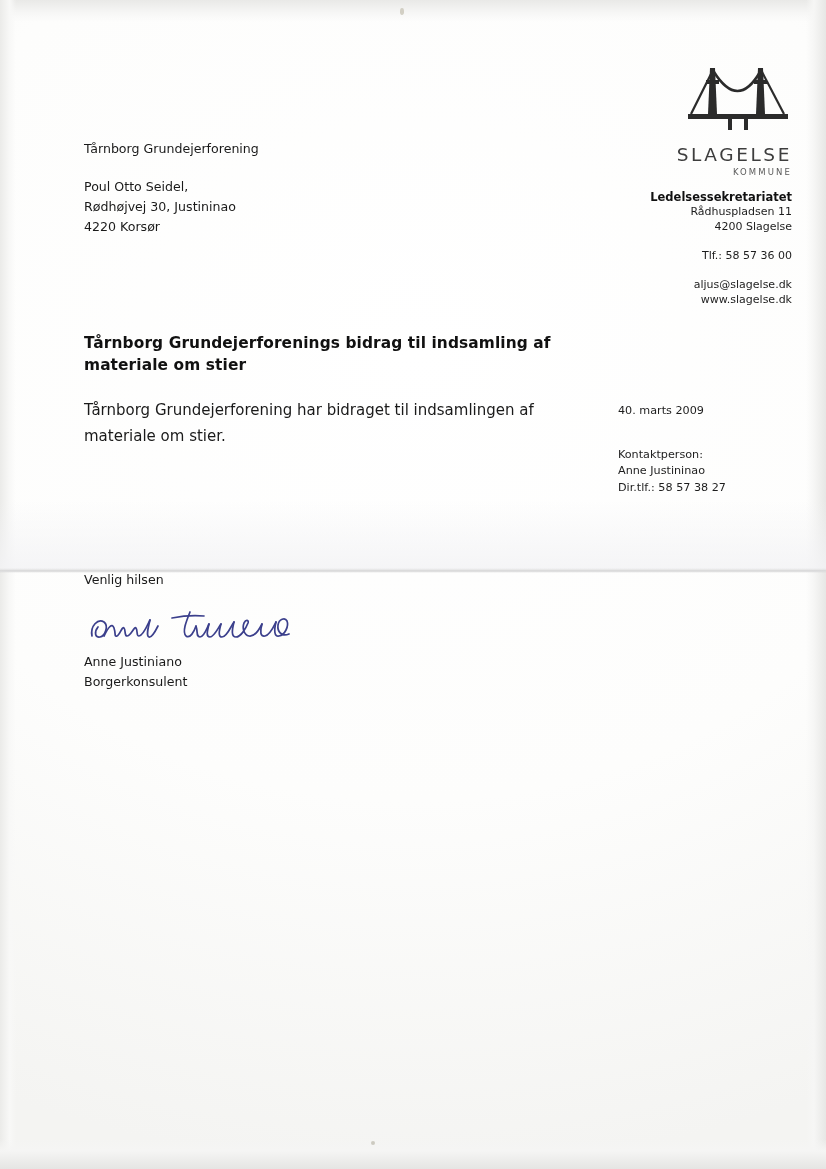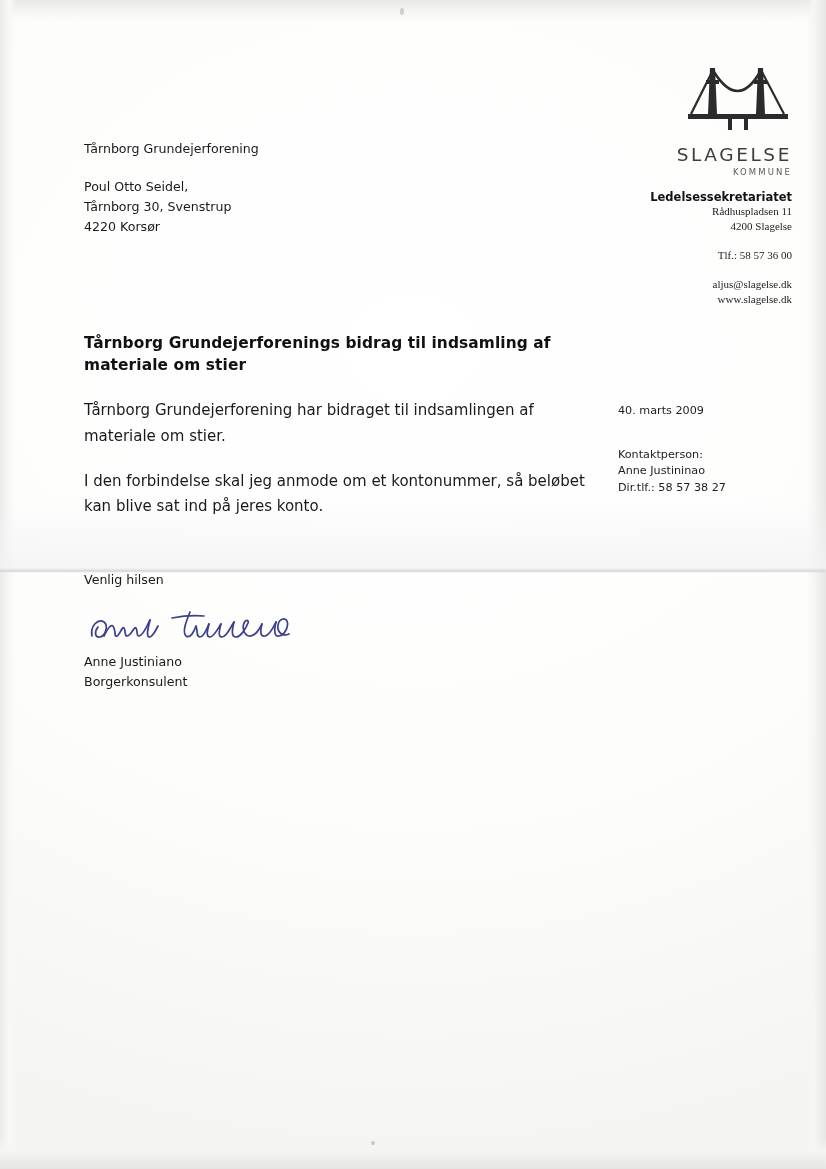--- a/index.html
+++ b/index.html
@@ -101,21 +101,20 @@
     margin-left: 7px;
     font-size: 11.5px;
     font-weight: bold;
     color: #111;
   }
   .lh-line {
     margin-left: 7px;
     font-size: 11px;
     color: #1d1d1d;
     line-height: 1.38;
-    font-family: Liberation Serif, serif;
   }
   .lh-gap { height: 14px; }
   .lh-gap-sm { height: 13px; }
 
   
   .addr {
     position: absolute;
     left: 84px;
     top: 143px;
     font-size: 12.6px;
@@ -231,29 +230,28 @@
     <div class="lh-line">Tlf.: 58 57 36 00</div>
     <div class="lh-gap-sm"></div>
     <div class="lh-line">aljus@slagelse.dk</div>
     <div class="lh-line">www.slagelse.dk</div>
   </div>
 
   <div class="addr">
     <div class="line">Tårnborg Grundejerforening</div>
     <div class="spacer"></div>
     <div class="line2">Poul Otto Seidel,</div>
-    <div class="line2">Tårnborg 30, Svenstrup</div>
+    <div class="line2">Rødhøjvej 30, Justininao</div>
     <div class="line2">4220 Korsør</div>
   </div>
 
   <div class="doc-title">Tårnborg Grundejerforenings bidrag til indsamling af materiale om stier</div>
 
   <div class="body-col">
     <p>Tårnborg Grundejerforening har bidraget til indsamlingen af materiale om stier.</p>
-    <p>I den forbindelse skal jeg anmode om et kontonummer, så beløbet kan blive sat ind på jeres konto.</p>
   </div>
 
   <div class="meta-col">
     <div class="meta-date">40. marts 2009</div>
     <div>Kontaktperson:</div>
     <div>Anne Justininao</div>
     <div>Dir.tlf.: 58 57 38 27</div>
   </div>
 
   <div class="closing">Venlig hilsen</div>

